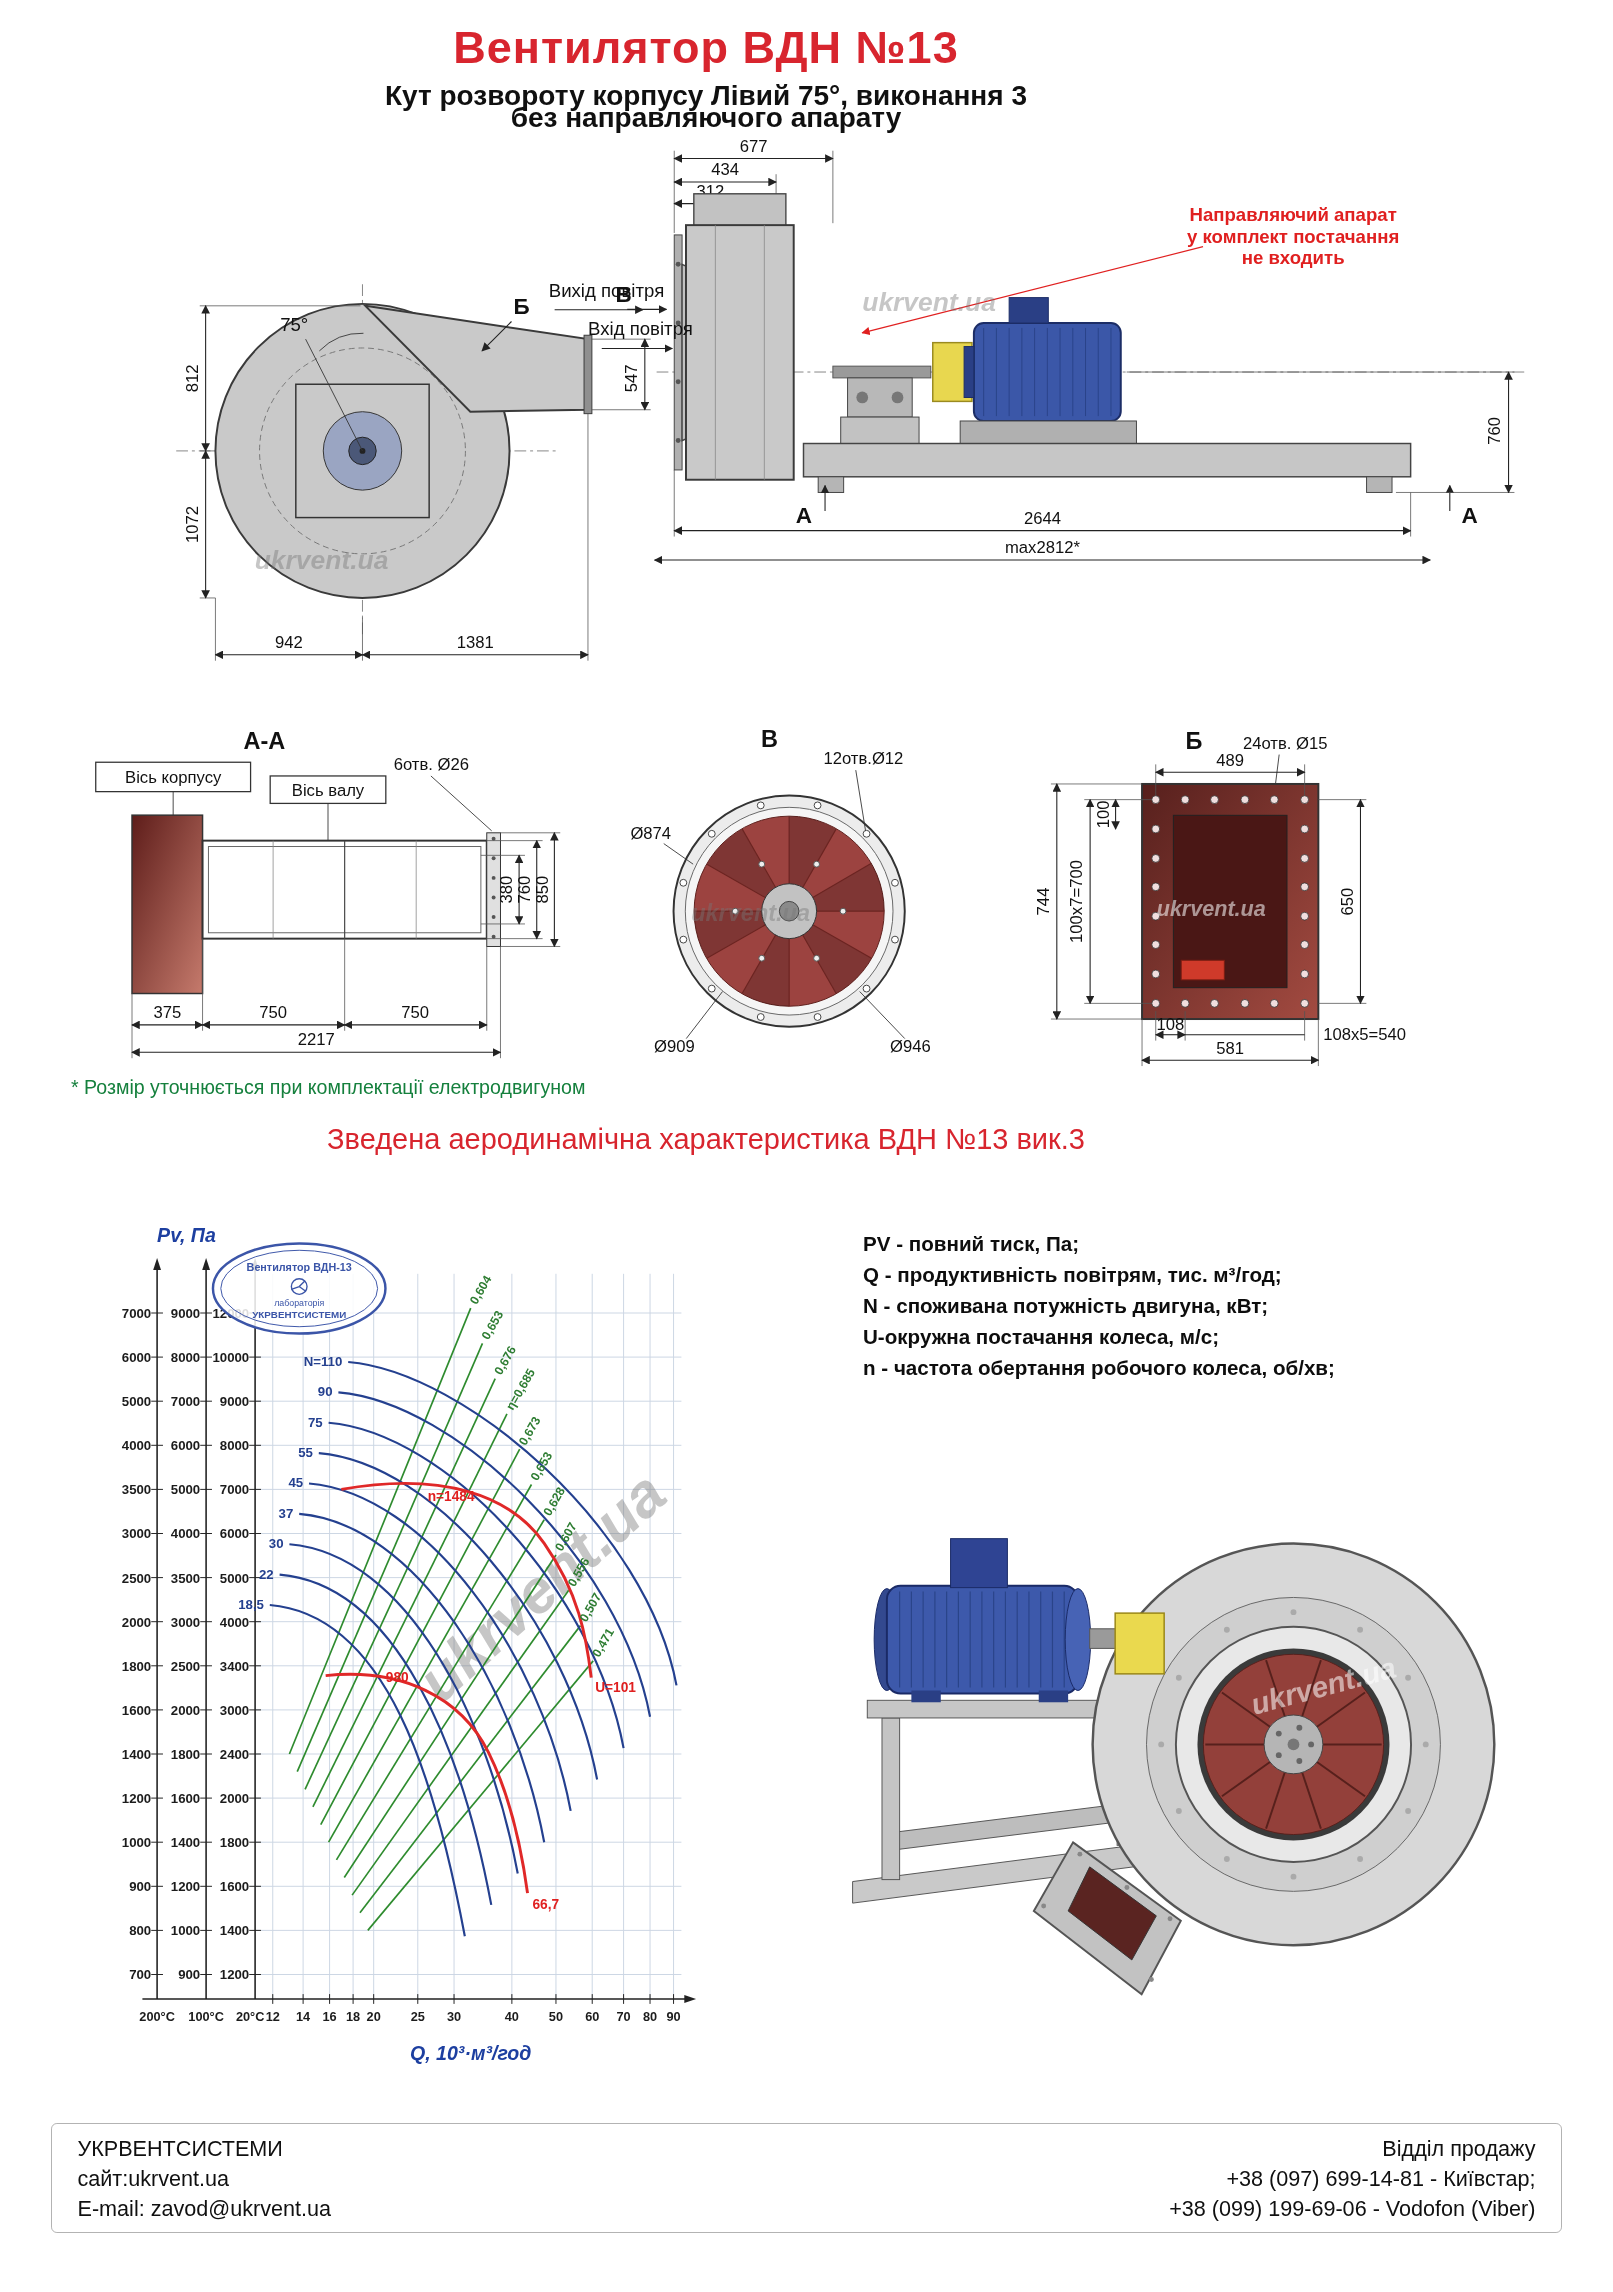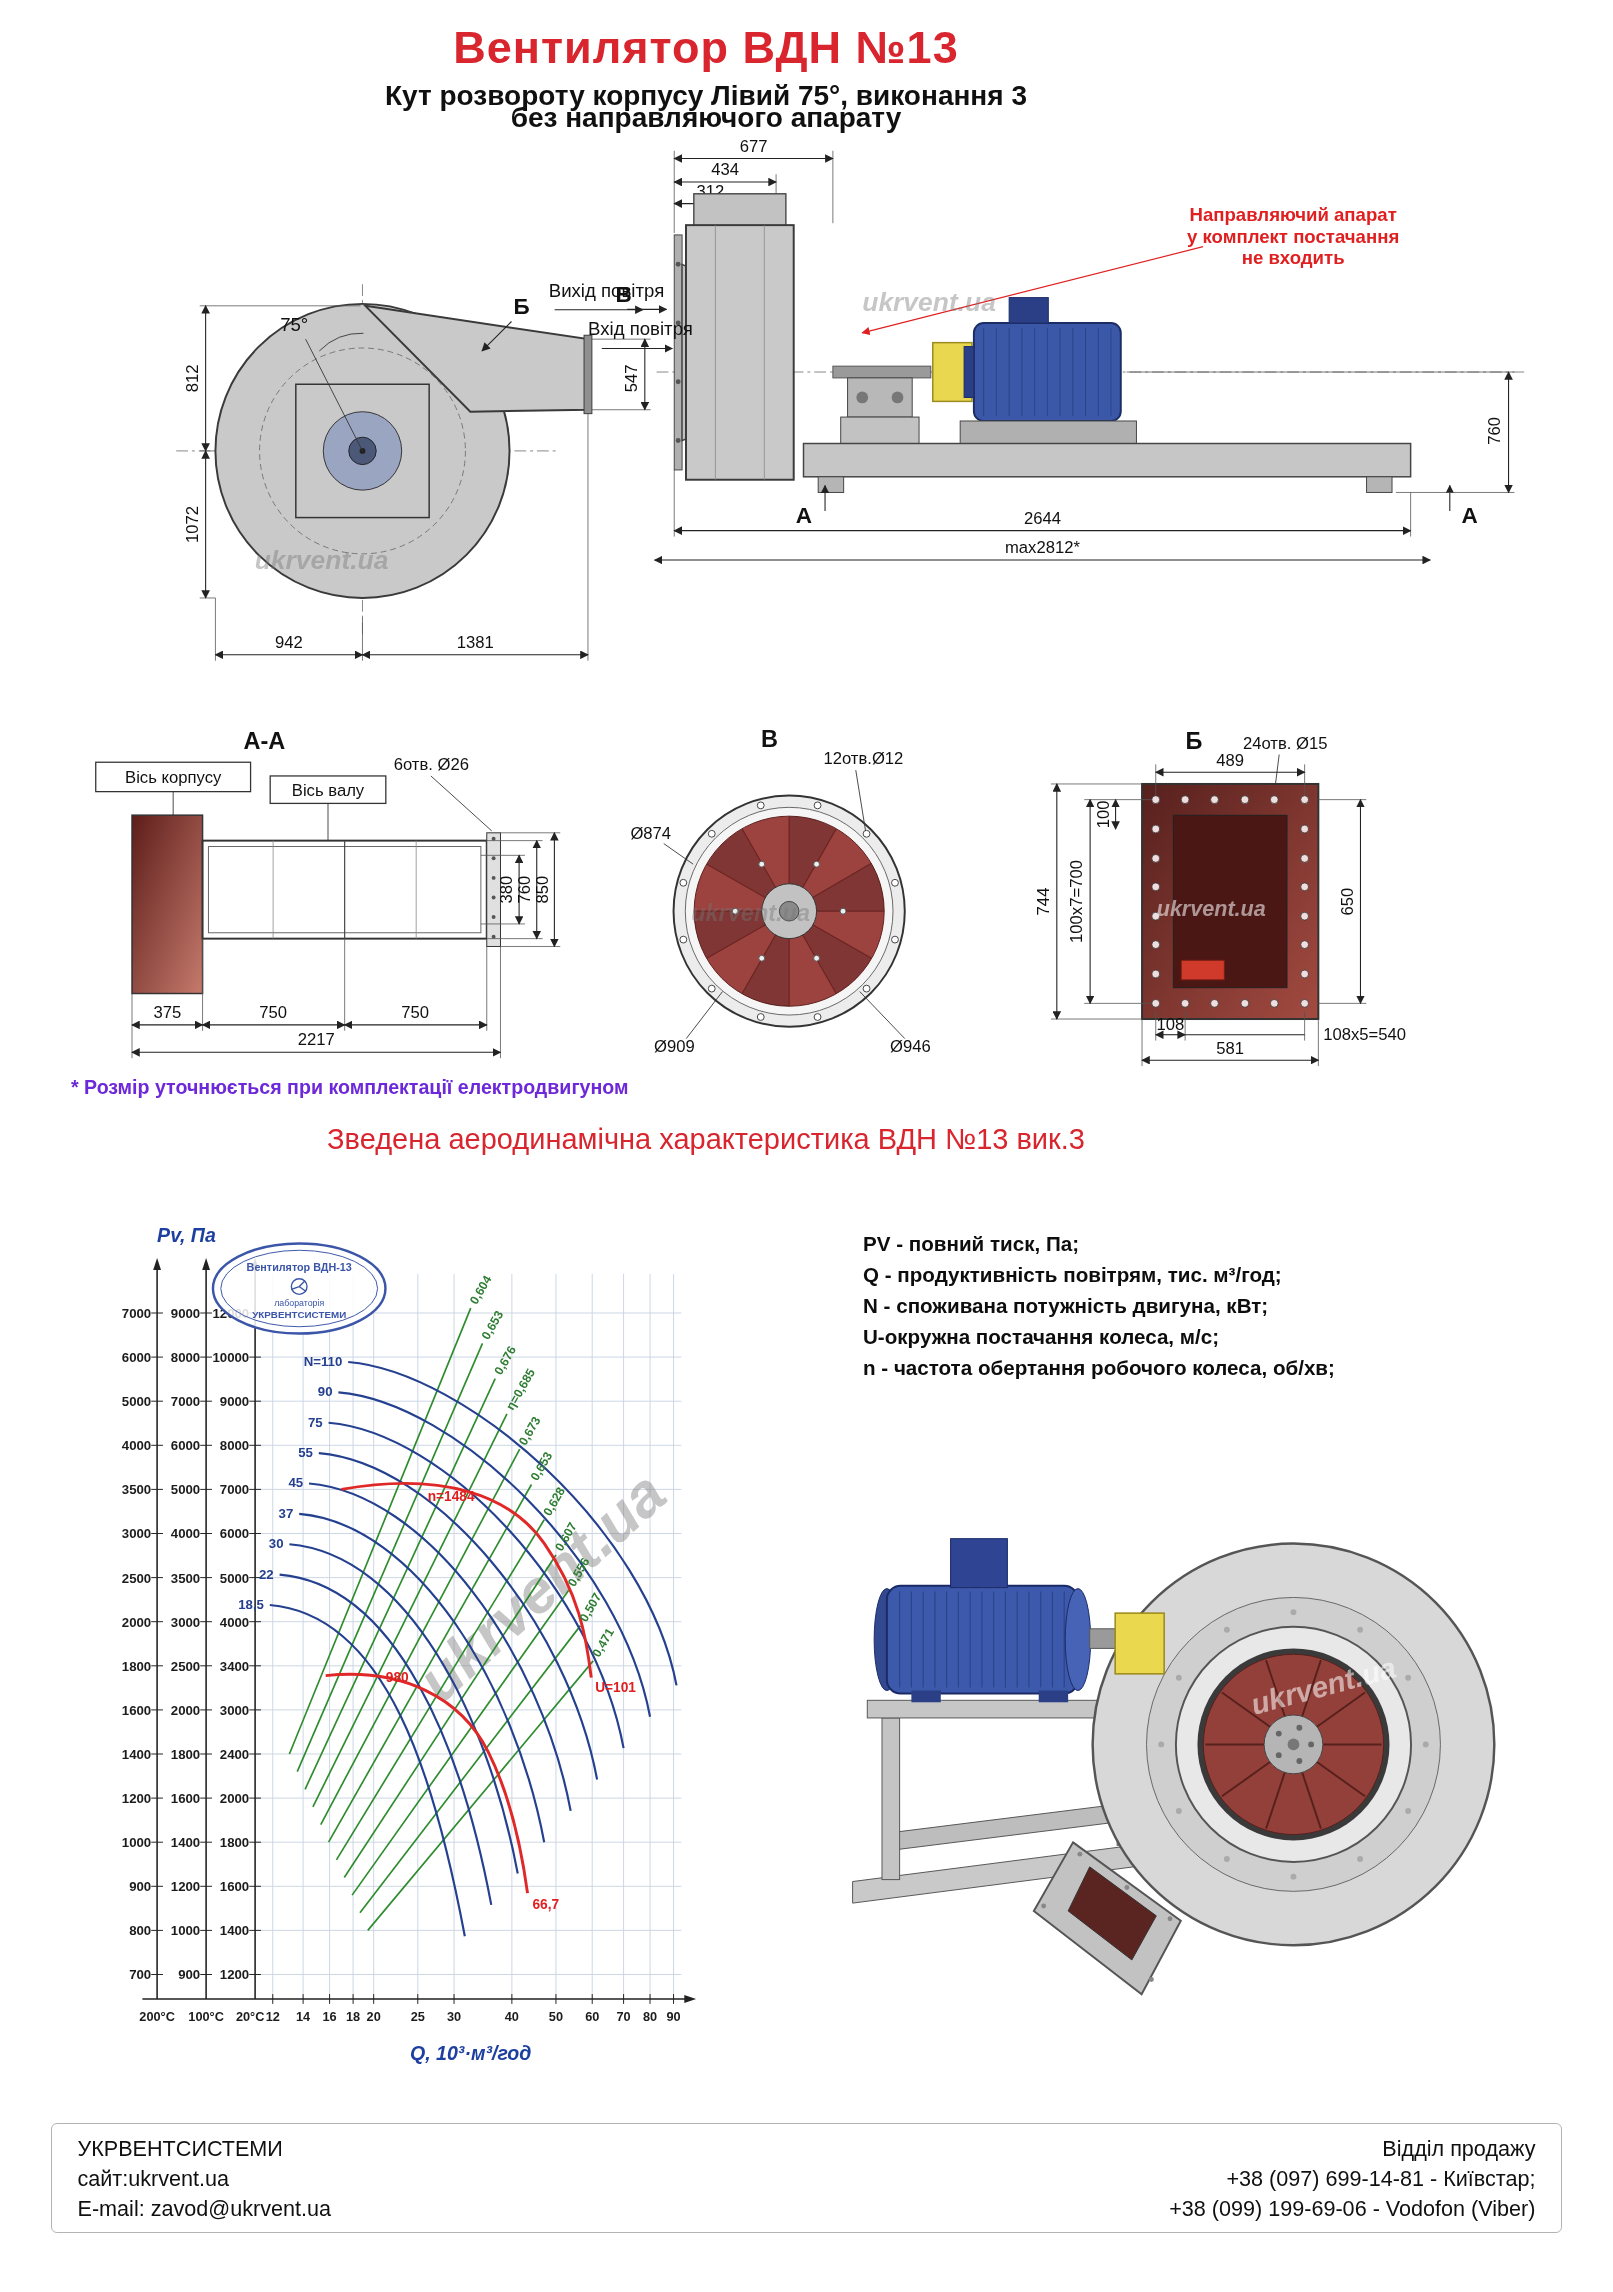--- a/index.html
+++ b/index.html
@@ -4,21 +4,21 @@
 <style>
 *{margin:0;padding:0;box-sizing:border-box}
 body{font-family:"Liberation Sans",sans-serif;background:#fff}
 .page{position:relative;width:1613px;height:2293px;background:#fff;overflow:hidden}
 .abs{position:absolute}
 .ctr{left:0;width:1412px;text-align:center}
 .ttl{top:21.6px;font-size:45px;font-weight:bold;color:#d8252e;letter-spacing:1px}
 .sub{font-size:28px;font-weight:bold;color:#101010}
 .chart-ttl{font-size:29px;font-weight:normal;color:#d8252e}
 .chart-sub{font-size:21.6px;font-weight:bold;color:#101010}
-.footnote{left:71px;top:1076px;font-size:19.6px;font-weight:bold;color:#6d28d9}
+.footnote{left:71px;top:1076px;font-size:19.6px;font-weight:normal;color:#15803d}
 .legend{left:863px;top:1229px;width:725px;font-size:20.6px;font-weight:bold;color:#0d0d0d;line-height:1.5}
 .footerbox{left:51px;top:2123px;width:1511px;height:110px;border:1px solid #b3b3b3;border-radius:5.9px;display:flex;justify-content:space-between;padding:9.8px 25.5px;font-size:21.6px;line-height:1.4;color:#101010}
 .fright{text-align:right}
 svg text{font-family:"Liberation Sans",sans-serif}
 .dim{font-size:17px;fill:#111}
 .dimv{font-size:17px;fill:#111;text-anchor:middle}
 .lbl{font-size:19px;fill:#111}
 .mark{font-size:23px;font-weight:bold;fill:#111}
 .sectt{font-size:24px;font-weight:bold;fill:#111;text-anchor:middle}
 .boxlbl{font-size:17px;fill:#111;text-anchor:middle}

